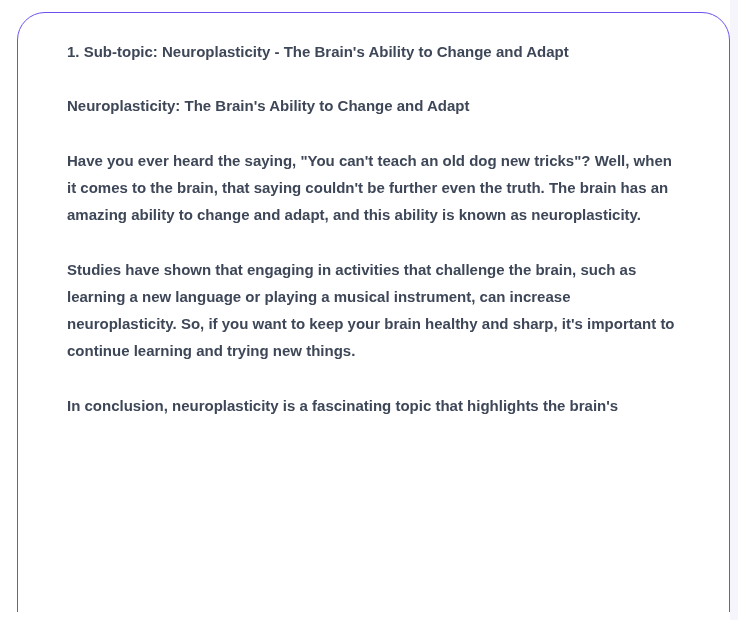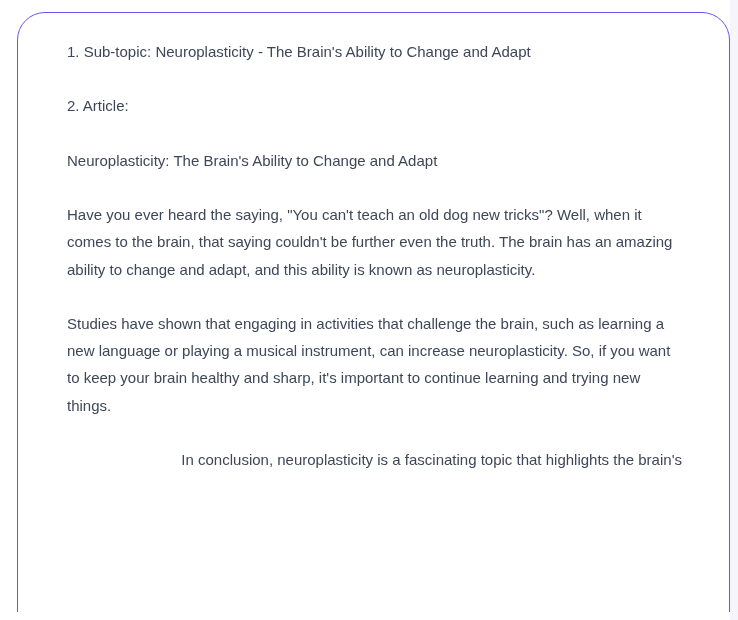--- a/index.html
+++ b/index.html
@@ -40,39 +40,37 @@
     background: #ffffff;
     border: 1.5px solid #6e50f0;
     border-radius: 28px;
     padding: 25px 49px;
   }
   .content {
     width: 615px;
     color: #3e4758;
     font-size: 15px;
     line-height: 27.2px;
-    font-weight: 400;
+    font-weight: 700;
   }
   .content p.para {
     margin: 0 0 27.2px 0;
   }
   .content p.para:last-child {
     margin-bottom: 0;
-    text-align: right;
   }
 </style>
 </head>
 <body style="background: rgb(255, 255, 255);">
 
 <div class="gutter" style="background: rgb(245, 245, 251);"></div>
 
 <div class="card-clip">
   <div class="card" style="background: rgb(255, 255, 255); border-color: rgb(110, 80, 240);">
     <div class="content" style="color: rgb(62, 71, 88);">
         <p class="para">1. Sub-topic: Neuroplasticity - The Brain's Ability to Change and Adapt</p>
-        <p class="para">2. Article:</p>
         <p class="para">Neuroplasticity: The Brain's Ability to Change and Adapt</p>
         <p class="para">Have you ever heard the saying, "You can't teach an old dog new tricks"? Well, when it comes to the brain, that saying couldn't be further even the truth. The brain has an amazing ability to change and adapt, and this ability is known as neuroplasticity.</p>
         <p class="para">Studies have shown that engaging in activities that challenge the brain, such as learning a new language or playing a musical instrument, can increase neuroplasticity. So, if you want to keep your brain healthy and sharp, it's important to continue learning and trying new things.</p>
         <p class="para">In conclusion, neuroplasticity is a fascinating topic that highlights the brain's</p>
       </div>
   </div>
 </div>
 
 </body></html>

